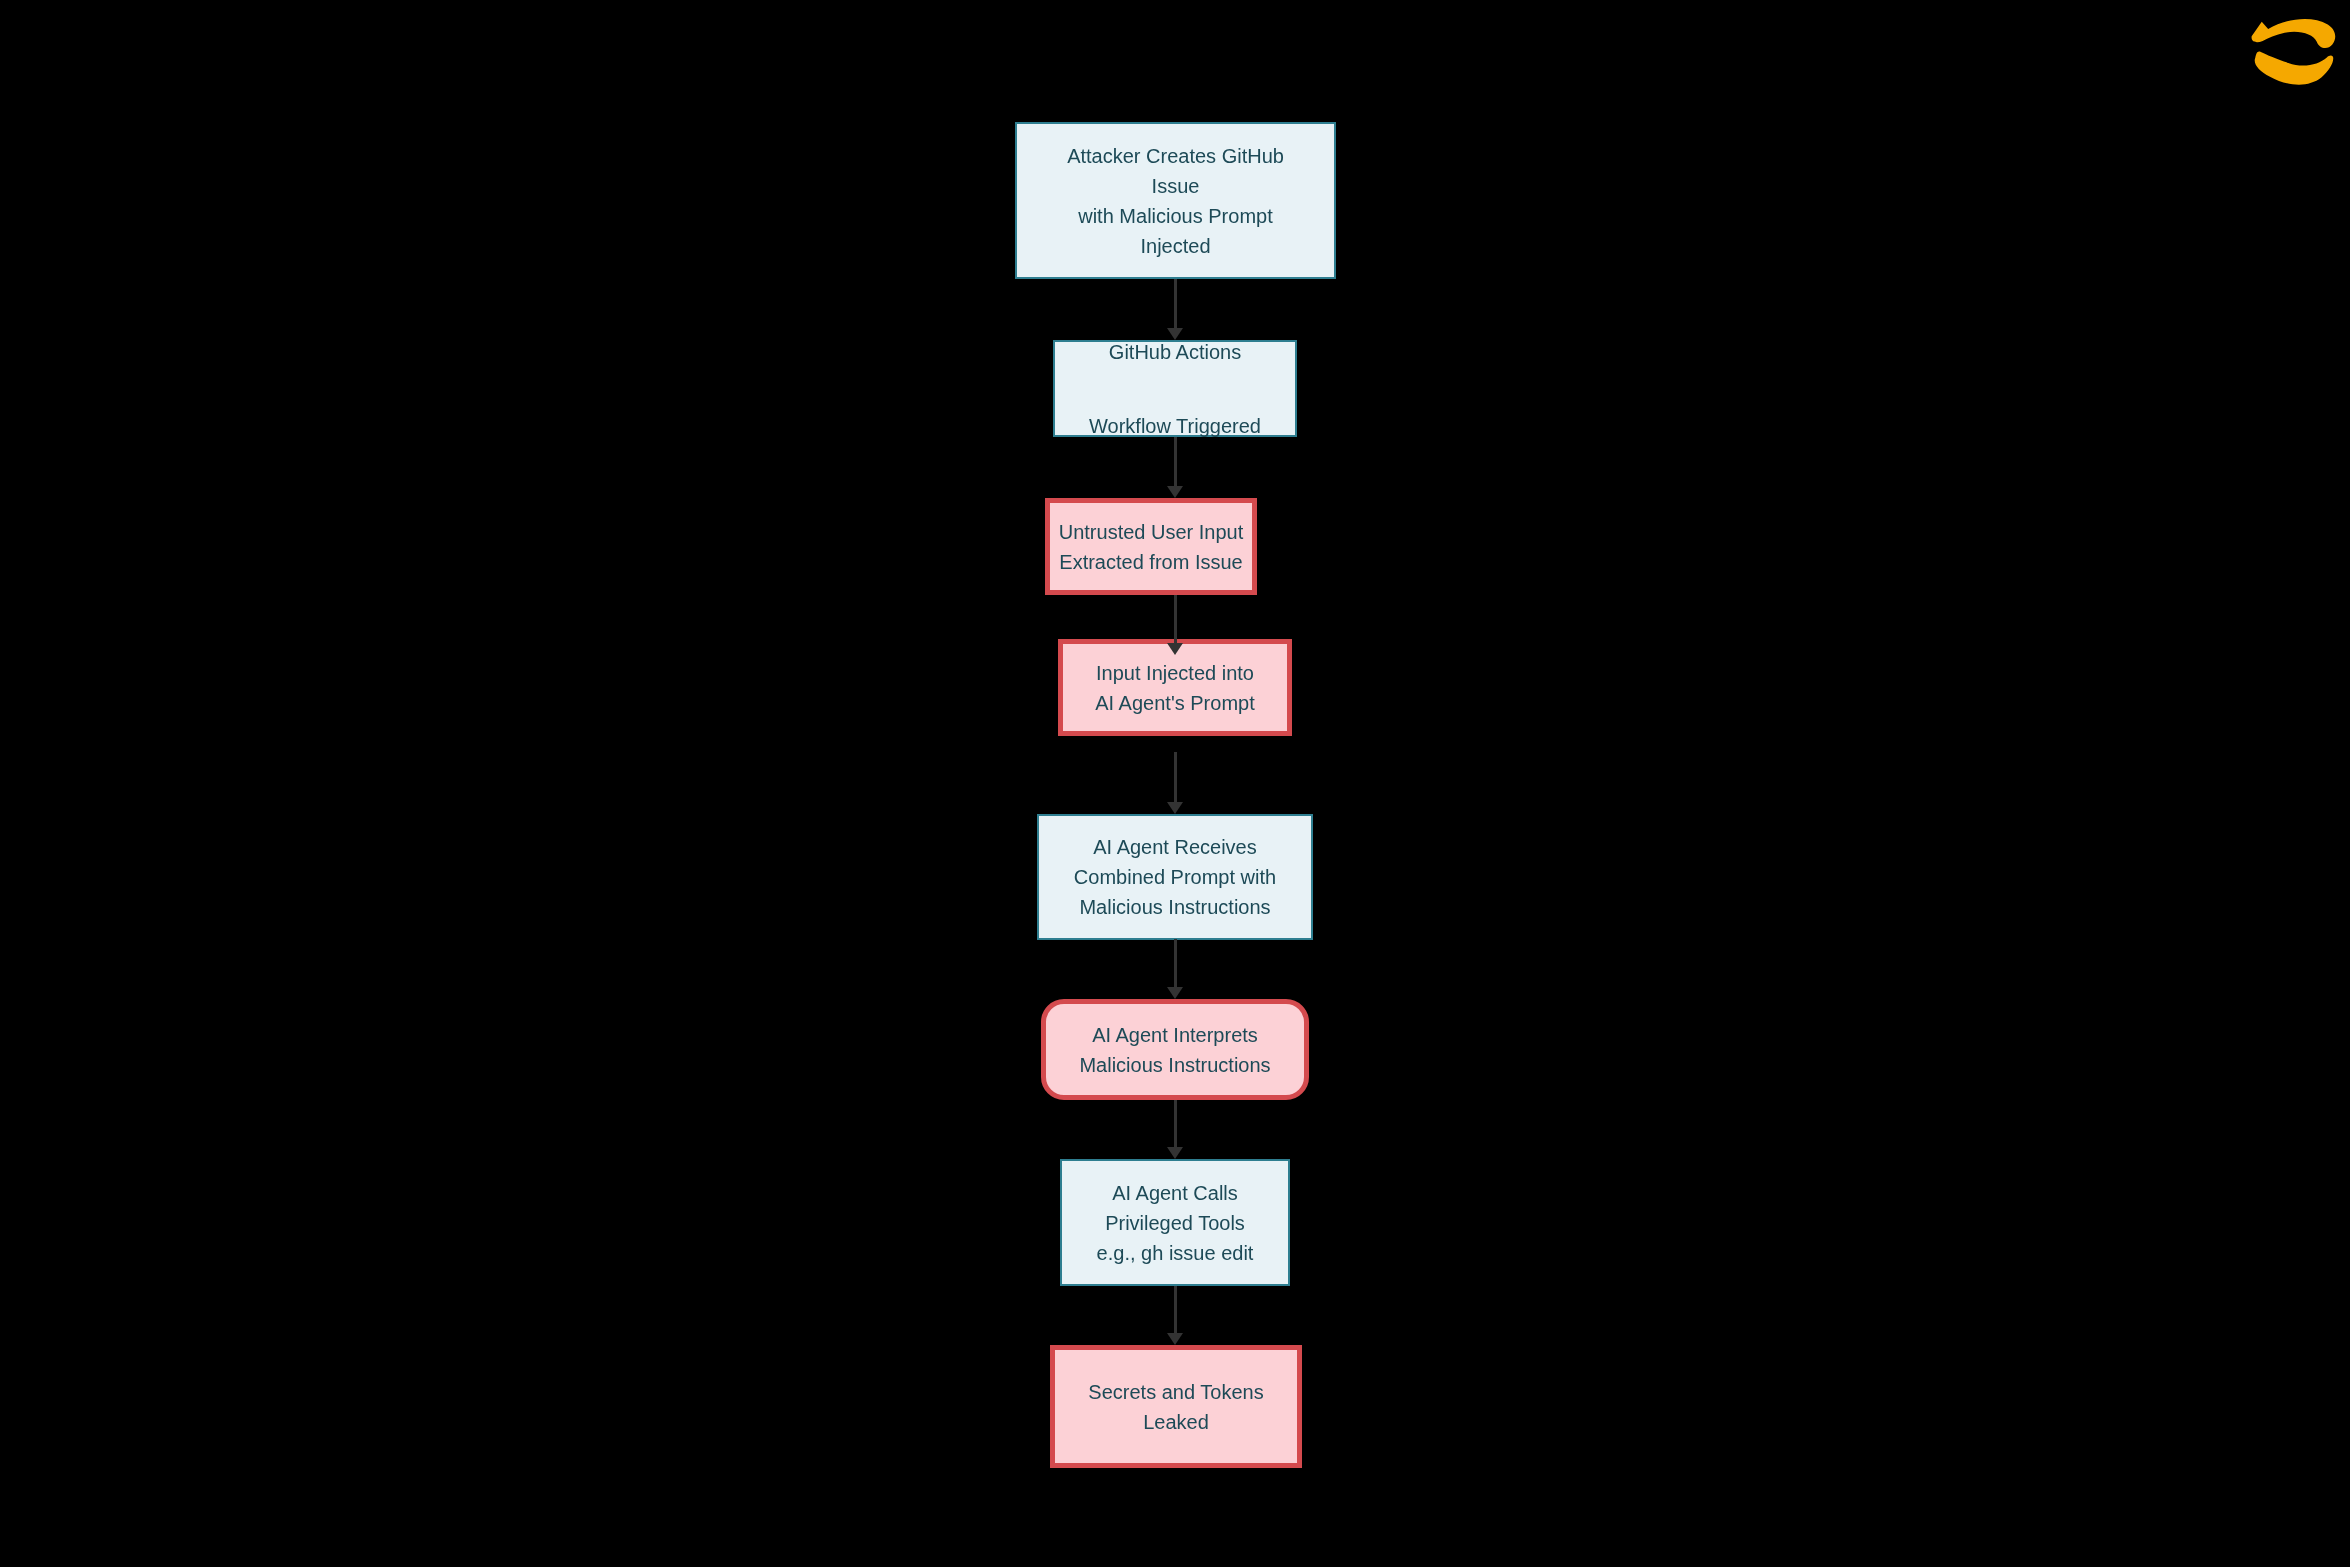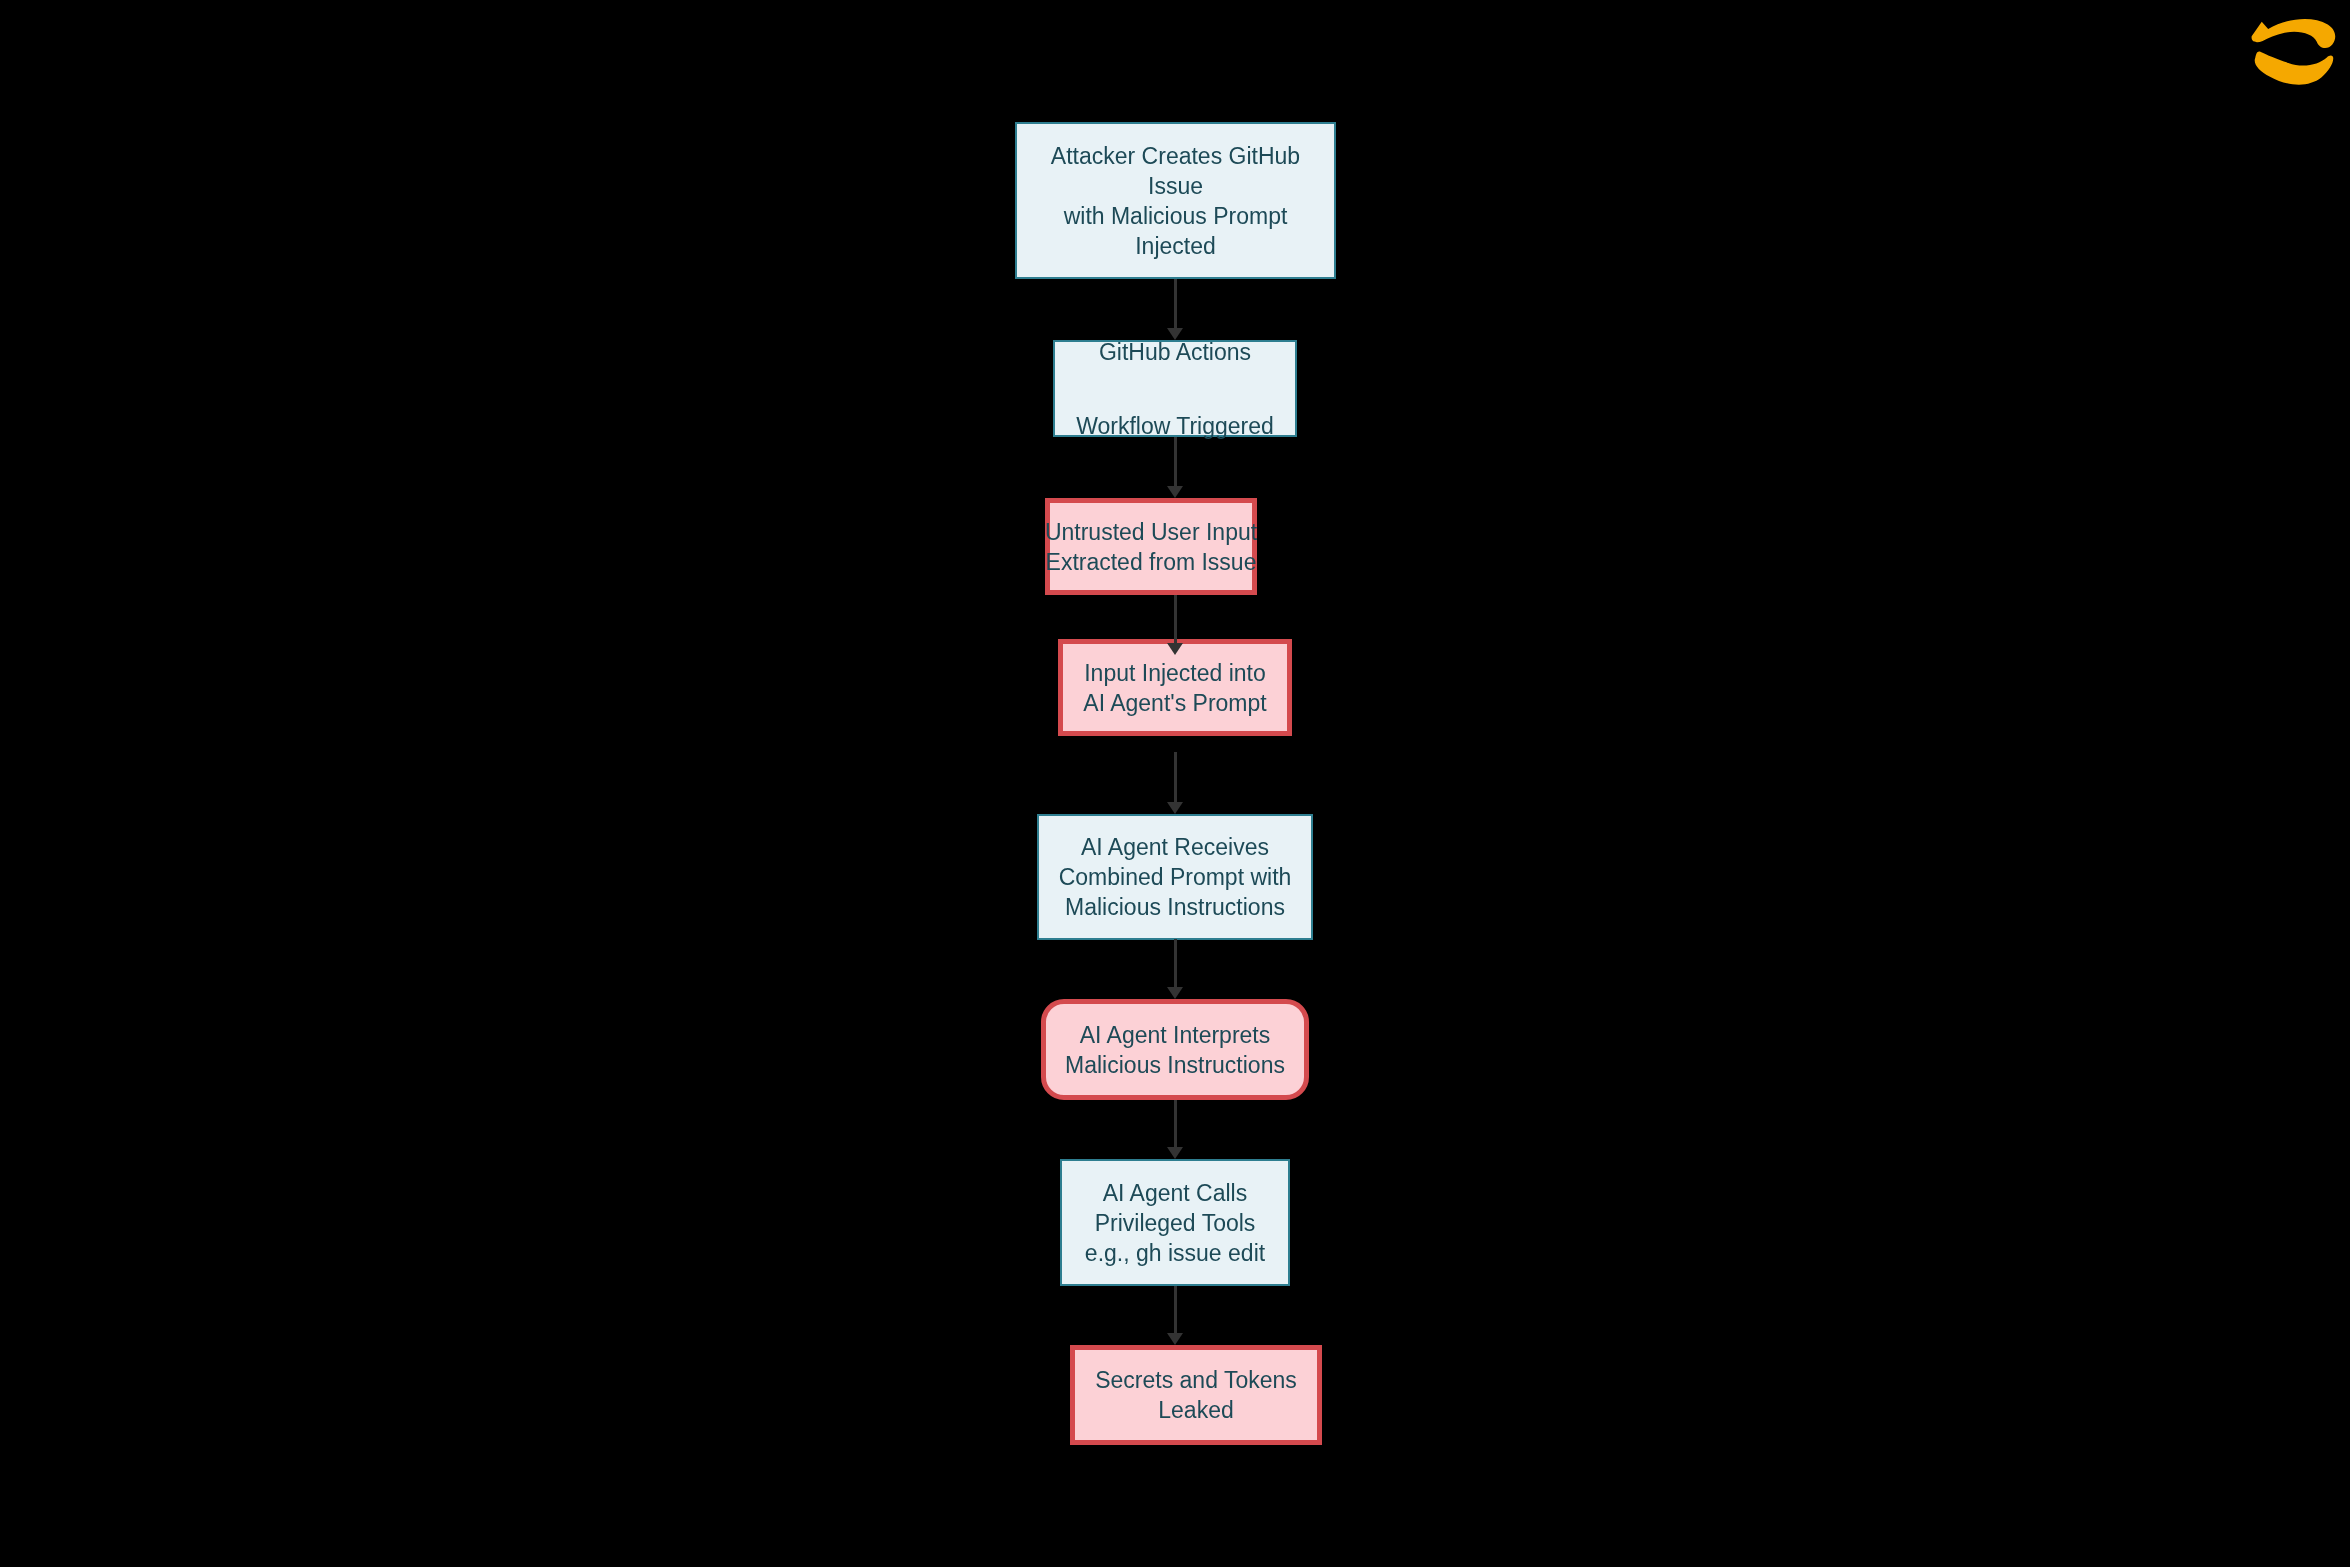--- a/index.html
+++ b/index.html
@@ -16,21 +16,21 @@
     font-family: "Liberation Sans", sans-serif;
   }
   .flow-node {
     position: absolute;
     box-sizing: border-box;
     display: flex;
     flex-direction: column;
     justify-content: center;
     align-items: center;
     text-align: center;
-    font-size: 23px;
+    font-size: 20px;
     line-height: 30px;
     color: #1d4a57;
   }
   .flow-node.info {
     background: #e8f2f6;
     border: 2.8px solid #2e7e90;
   }
   .flow-node.danger {
     background: #fcd1d6;
     border: 5.5px solid #d44a4e;
@@ -95,21 +95,21 @@
       </div>
       <div class="flow-node danger" style="left: 1041px; top: 999px; width: 268px; height: 101px; border-radius: 23px;">
         <div class="node-line">AI Agent Interprets</div>
         <div class="node-line">Malicious Instructions</div>
       </div>
       <div class="flow-node info" style="left: 1060px; top: 1159px; width: 230px; height: 127px;">
         <div class="node-line">AI Agent Calls</div>
         <div class="node-line">Privileged Tools</div>
         <div class="node-line">e.g., gh issue edit</div>
       </div>
-      <div class="flow-node danger" style="left: 1050px; top: 1345px; width: 252px; height: 100px; margin-left: 20px;">
+      <div class="flow-node danger" style="left: 1050px; top: 1345px; width: 252px; height: 123px;">
         <div class="node-line">Secrets and Tokens</div>
         <div class="node-line">Leaked</div>
       </div>
       <div class="arrow-line" style="left: 1174px; top: 279px; height: 51px;"></div>
       <div class="arrow-head" style="left: 1167px; top: 328px;"></div>
       <div class="arrow-line" style="left: 1174px; top: 437px; height: 51px;"></div>
       <div class="arrow-head" style="left: 1167px; top: 486px;"></div>
       <div class="arrow-line" style="left: 1174px; top: 595px; height: 51px;"></div>
       <div class="arrow-head" style="left: 1167px; top: 643px;"></div>
       <div class="arrow-line" style="left: 1174px; top: 752px; height: 52px;"></div>

